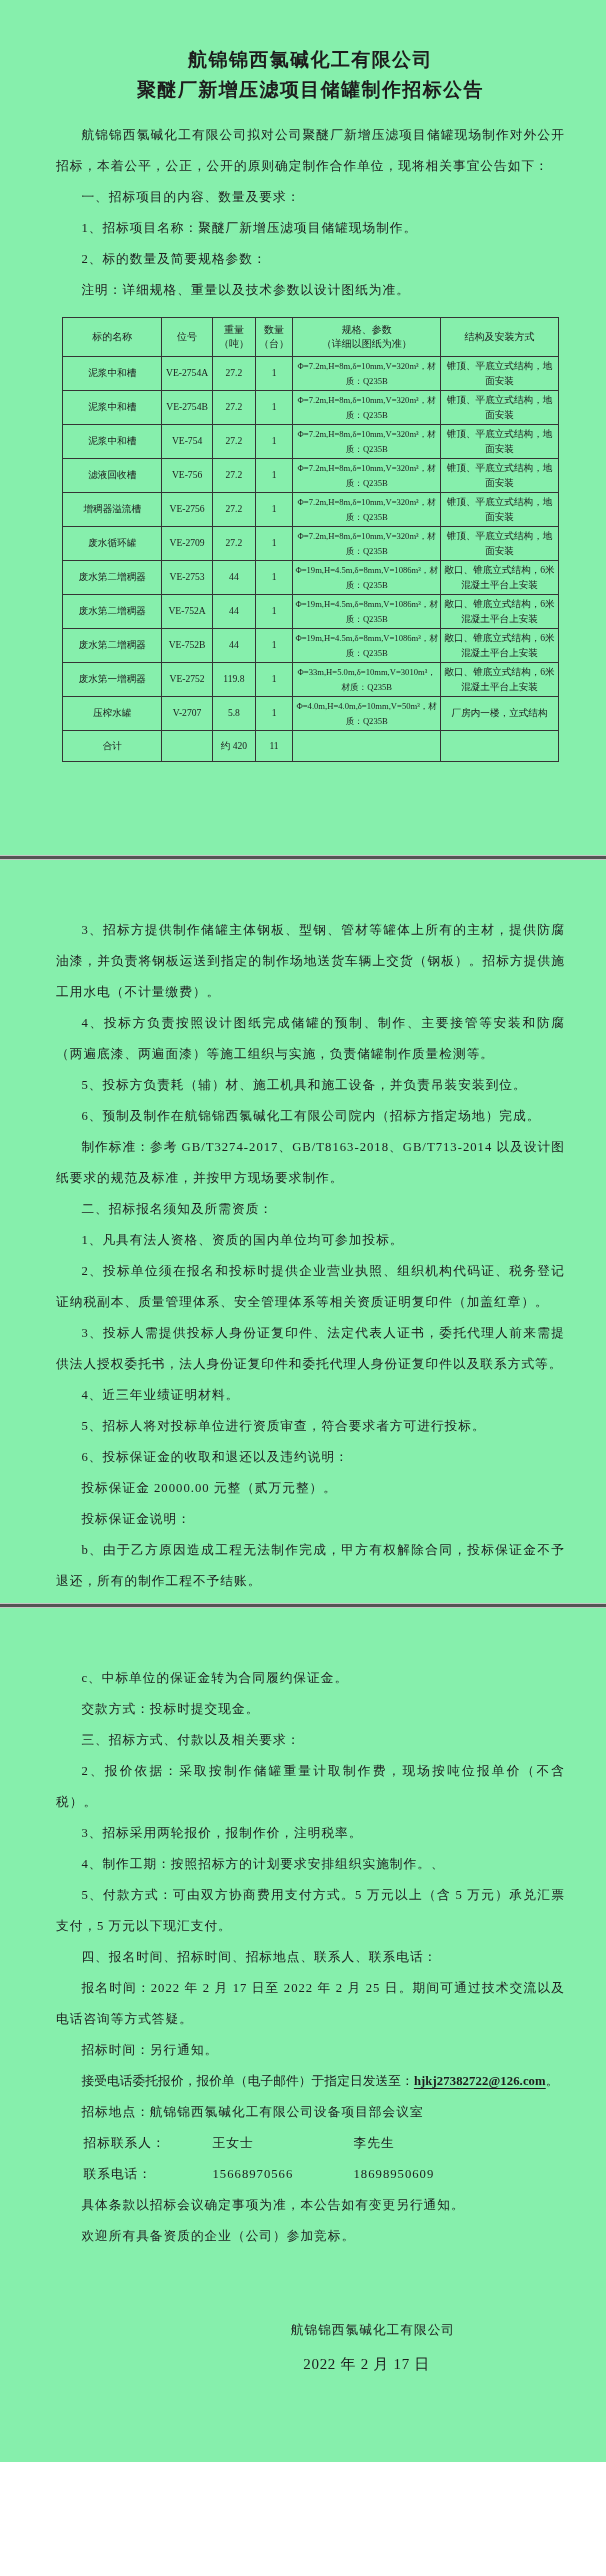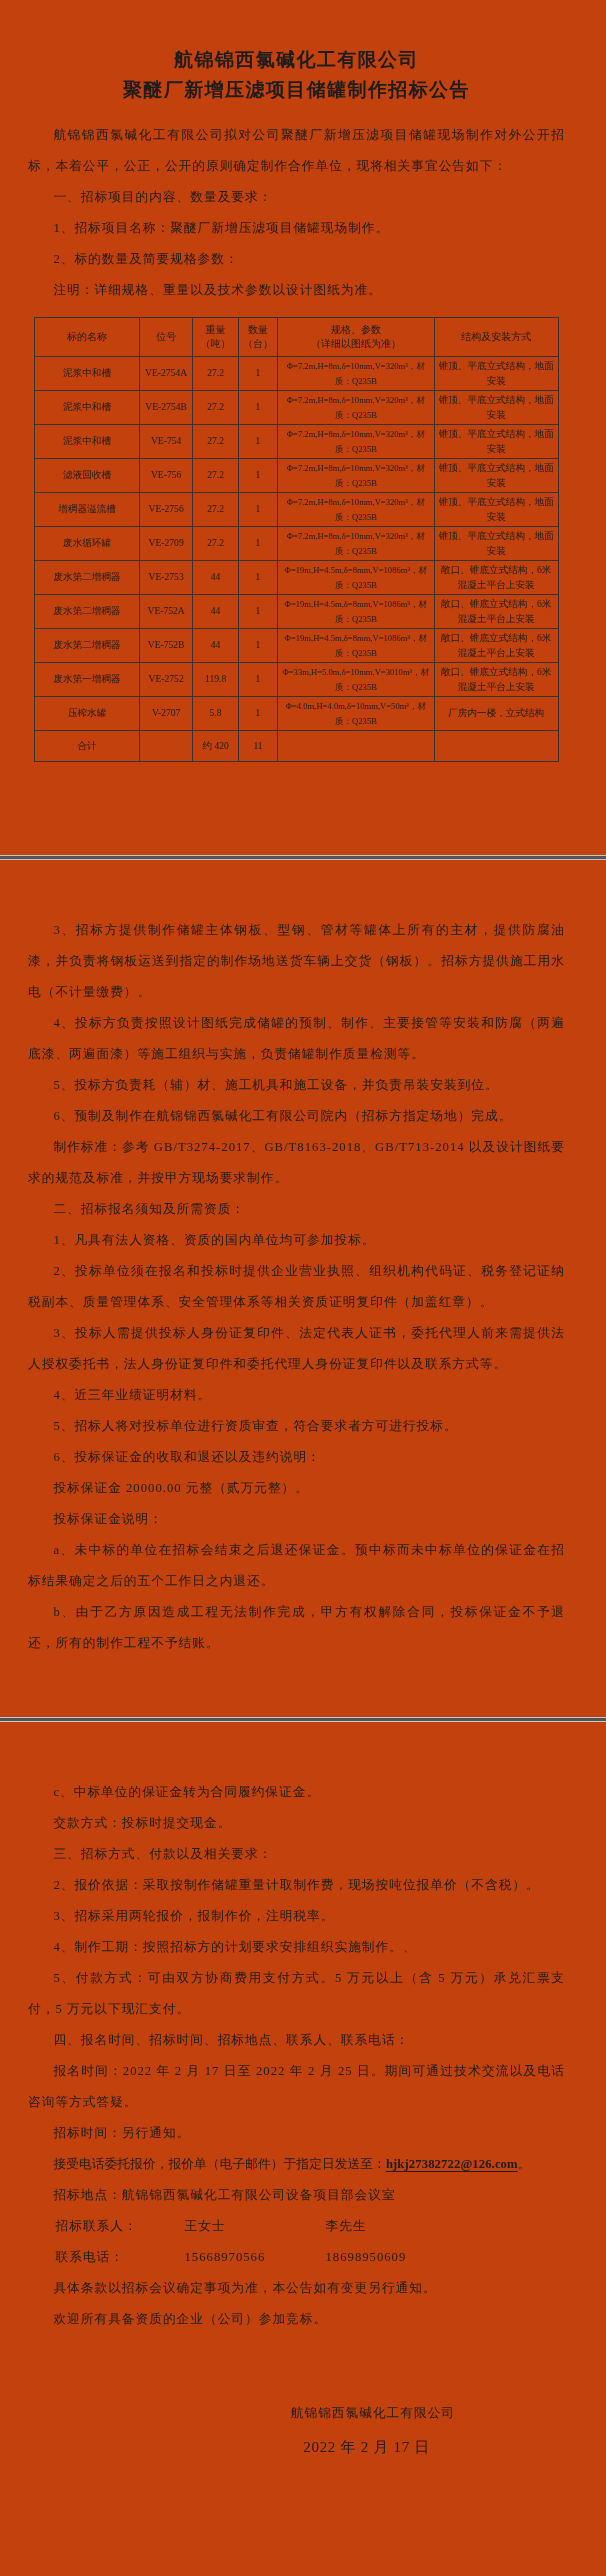--- a/index.html
+++ b/index.html
@@ -6,27 +6,27 @@
   body {
     width: 606px;
     background: #ffffff;
     color: #1d1d1d;
     font-family: "Liberation Serif", "DejaVu Serif", serif;
   }
   .doc { width: 606px; }
   .page {
     position: relative;
     box-sizing: border-box;
-    padding-left: 28px;
+    padding-left: 56px;
     padding-right: 41px;
     overflow: hidden;
-    background: #c2410c;
+    background: #86efac;
   }
   #page1 { height: 855px; padding-top: 45px; }
-  #page2 { height: 857px; padding-top: 55px; }
+  #page2 { height: 743px; padding-top: 55px; }
   #page3 { height: 854px; padding-top: 55px; }
   .page-sep {
     height: 4.8px;
     box-sizing: border-box;
     background: #545454;
     border-top: 0.7px solid #c6c6c6;
     border-bottom: 0.7px solid #c6c6c6;
   }
   .doc-title {
     margin: 0;
@@ -259,21 +259,20 @@
         <p class="para indent">制作标准：参考 GB/T3274-2017、GB/T8163-2018、GB/T713-2014 以及设计图纸要求的规范及标准，并按甲方现场要求制作。</p>
         <p class="para indent">二、招标报名须知及所需资质：</p>
         <p class="para indent">1、凡具有法人资格、资质的国内单位均可参加投标。</p>
         <p class="para indent">2、投标单位须在报名和投标时提供企业营业执照、组织机构代码证、税务登记证纳税副本、质量管理体系、安全管理体系等相关资质证明复印件（加盖红章）。</p>
         <p class="para indent">3、投标人需提供投标人身份证复印件、法定代表人证书，委托代理人前来需提供法人授权委托书，法人身份证复印件和委托代理人身份证复印件以及联系方式等。</p>
         <p class="para indent">4、近三年业绩证明材料。</p>
         <p class="para indent">5、招标人将对投标单位进行资质审查，符合要求者方可进行投标。</p>
         <p class="para indent">6、投标保证金的收取和退还以及违约说明：</p>
         <p class="para indent">投标保证金 20000.00 元整（贰万元整）。</p>
         <p class="para indent">投标保证金说明：</p>
-        <p class="para indent">a、未中标的单位在招标会结束之后退还保证金。预中标而未中标单位的保证金在招标结果确定之后的五个工作日之内退还。</p>
         <p class="para indent">b、由于乙方原因造成工程无法制作完成，甲方有权解除合同，投标保证金不予退还，所有的制作工程不予结账。</p>
       </div>
   </section>
 
   <div class="page-sep"></div>
 
   <section class="page" id="page3">
     <div class="blocks">
         <p class="para indent">c、中标单位的保证金转为合同履约保证金。</p>
         <p class="para indent">交款方式：投标时提交现金。</p>

